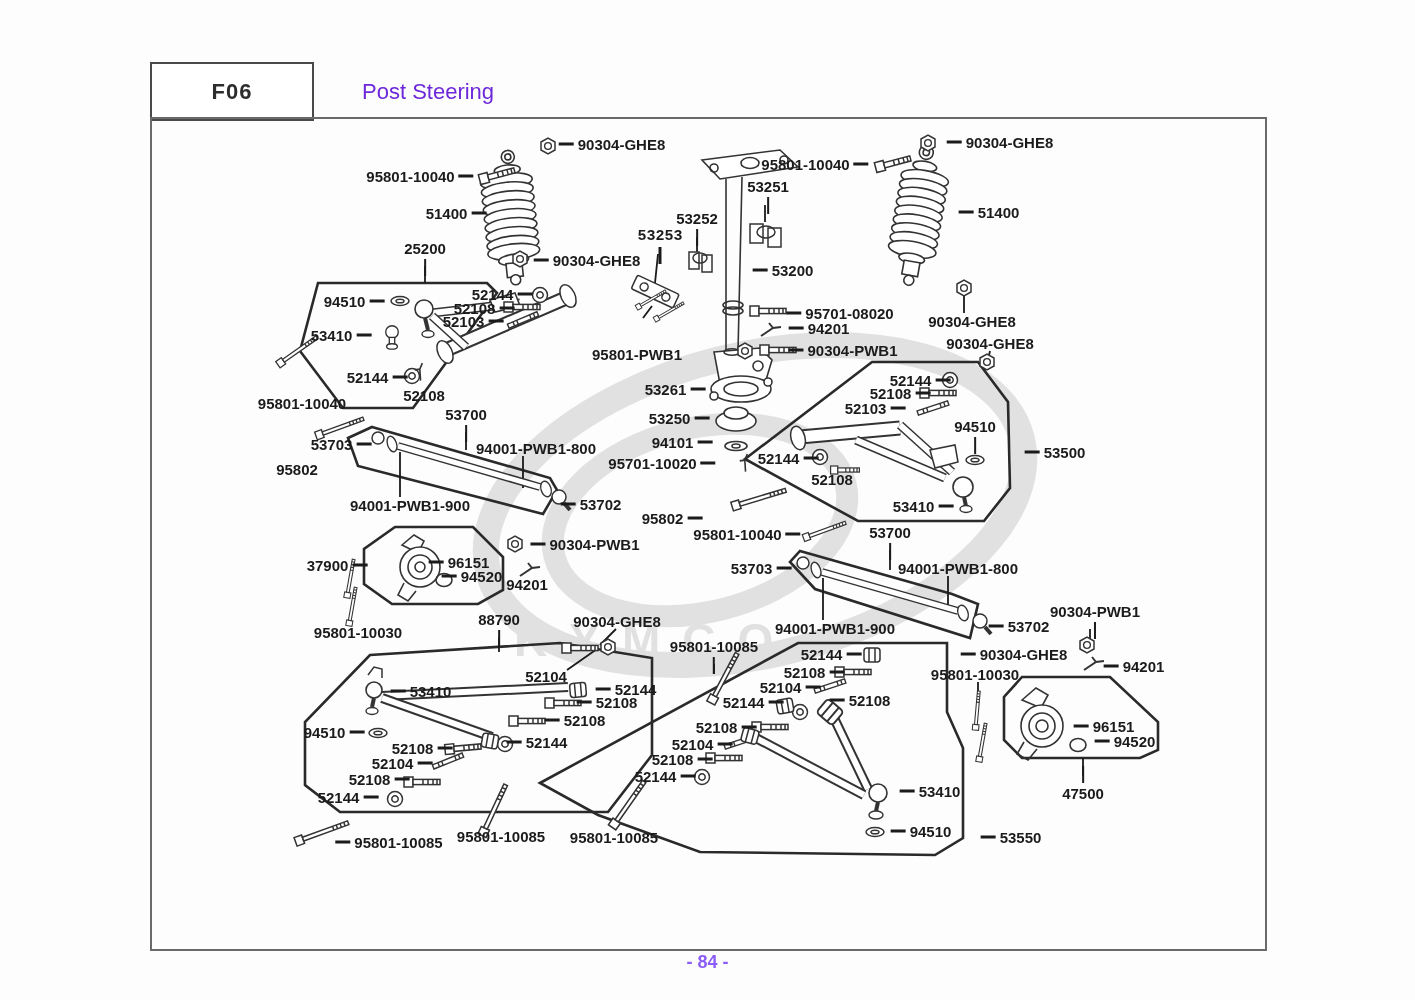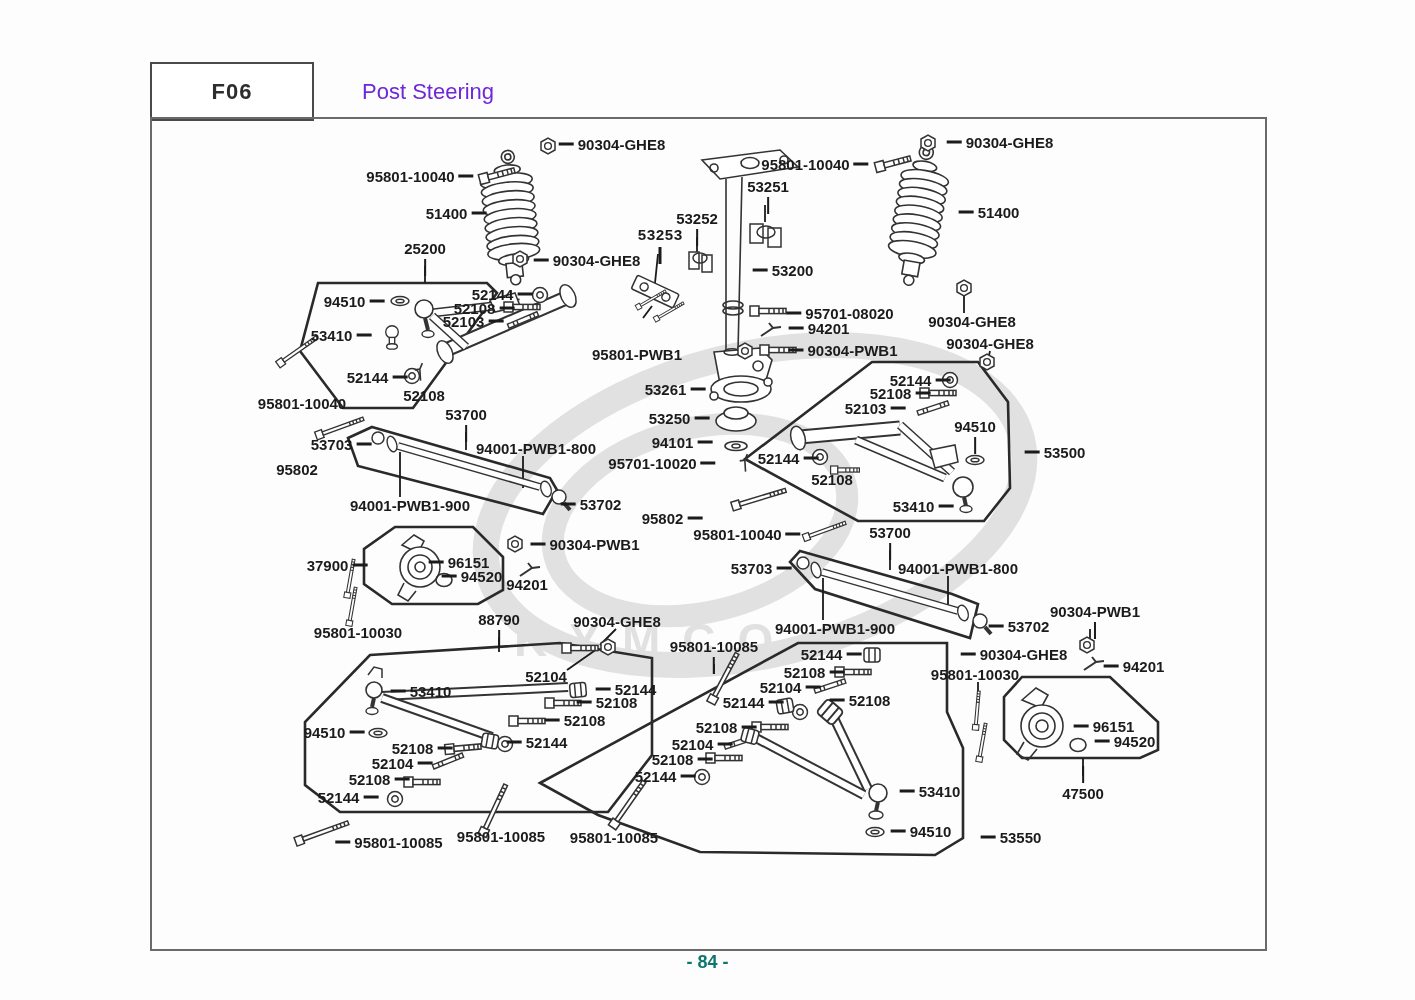--- a/index.html
+++ b/index.html
@@ -6,21 +6,21 @@
   body{width:1415px;height:1000px;position:relative;background:#fdfdfd;
        font-family:"Liberation Sans",sans-serif;overflow:hidden;}
   #artwork{position:absolute;left:0;top:0;}
   .hdr-box{position:absolute;left:150px;top:62px;width:160px;height:55px;
        border:2px solid #4a4a4a;background:#fff;display:flex;align-items:center;
        justify-content:center;font-size:22px;font-weight:bold;color:#2d2d2d;letter-spacing:1px;}
   .hdr-title{position:absolute;left:362px;top:79px;font-size:22px;font-weight:normal;color:#6d28d9;}
   .frame{position:absolute;left:150px;top:117px;width:1113px;height:830px;
        border:2px solid #6a6a6a;background:transparent;}
   .pagenum{position:absolute;left:0;width:1415px;top:952px;text-align:center;
-       font-weight:bold;font-size:18px;color:#0f766e;}
+       font-weight:bold;font-size:18px;color:#8b5cf6;}
   #labels{position:absolute;left:0;top:0;width:1415px;height:804px;pointer-events:none;}
   .plabel{position:absolute;transform:translate(-50%,-50%);display:flex;align-items:center;
        gap:4px;font-weight:bold;font-size:15px;color:#1b1b1b;white-space:nowrap;}
   .lead-left::before{content:"";width:15px;height:2.2px;background:#1b1b1b;flex:0 0 auto;}
   .lead-right::after{content:"";width:15px;height:2.2px;background:#1b1b1b;flex:0 0 auto;}
   .lead-down{flex-direction:column;gap:2px;}
   .lead-down::after{content:"";width:2.2px;height:17px;background:#1b1b1b;}
   .lead-up{flex-direction:column;gap:2px;}
   .lead-up::before{content:"";width:2.2px;height:17px;background:#1b1b1b;}
 </style>

